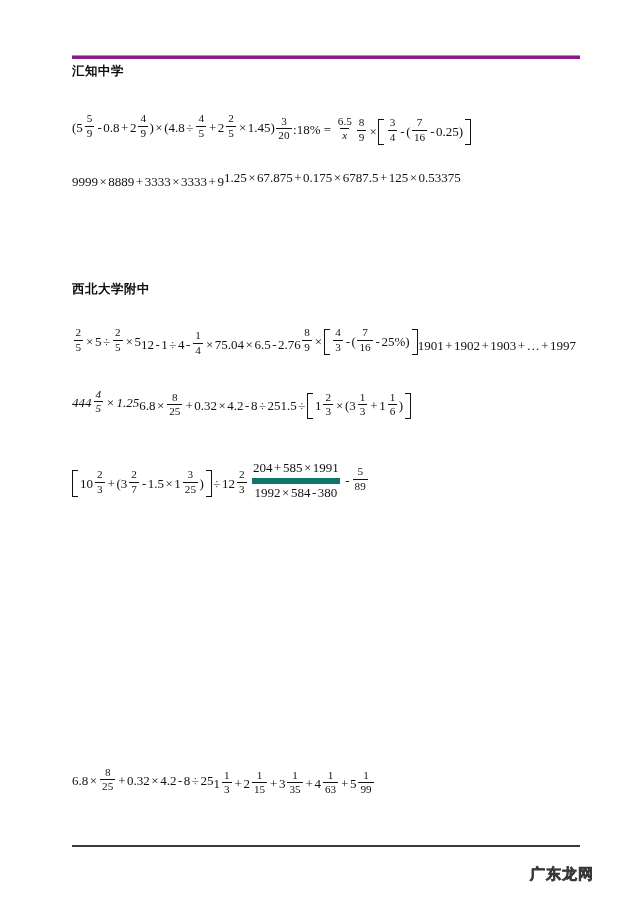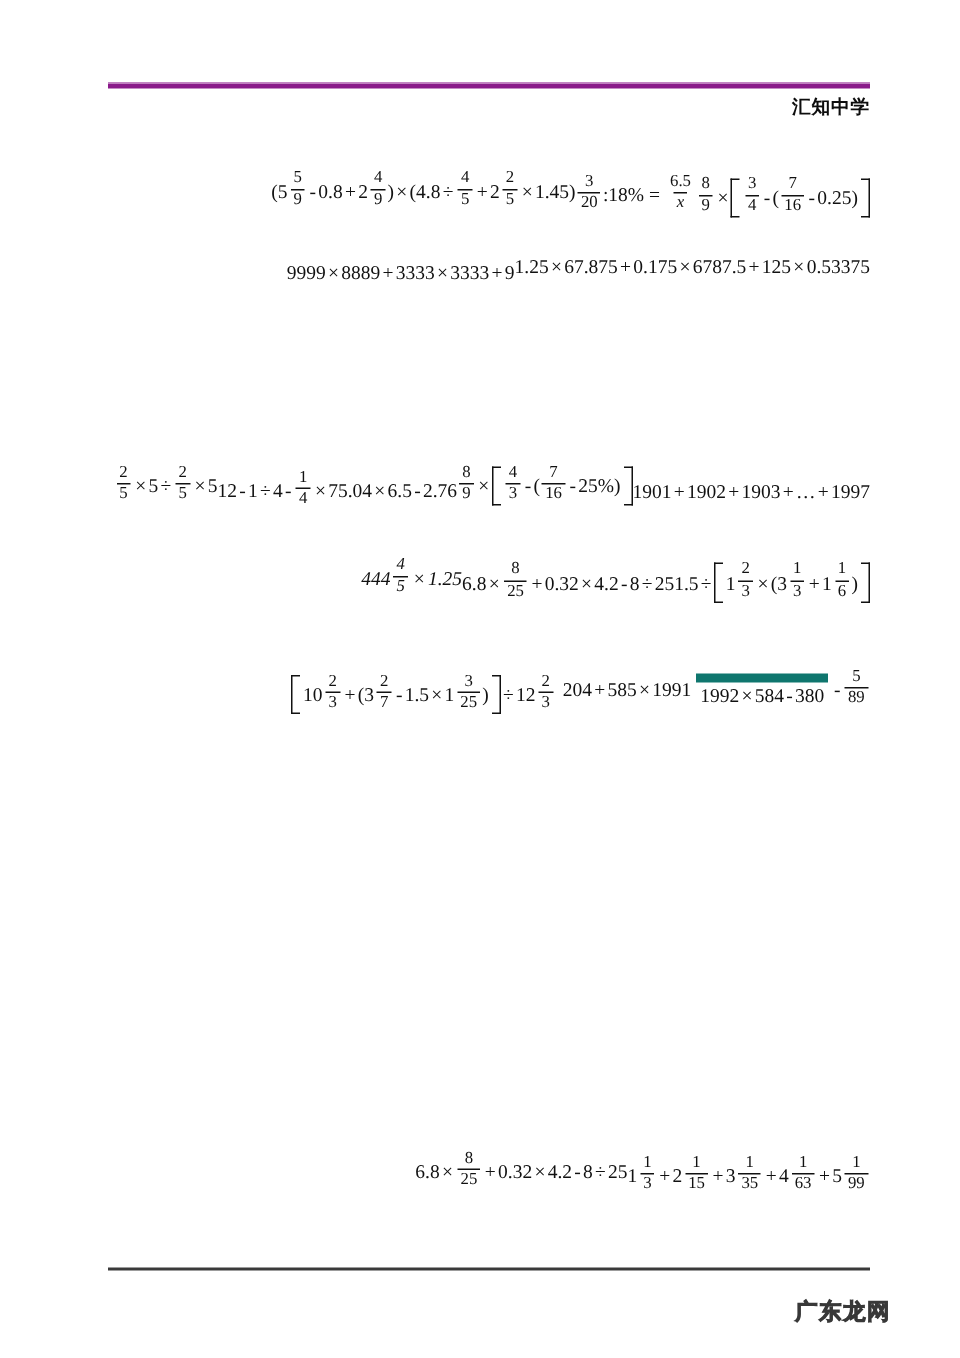--- a/index.html
+++ b/index.html
@@ -43,21 +43,21 @@
   }
 
   
   .content {
     position: absolute;
     left: 72px;
     top: 62px;
     width: 508px;
   }
 
-  .section { margin: 0 16px 0 0; text-align: right; }
+  .section { margin: 0 16px 0 0; }
 
   .school-title {
     font-family: "DejaVu Sans", "Liberation Sans", sans-serif;
     font-size: 12.5px;
     font-weight: 700;
     letter-spacing: 0.5px;
     color: #0d0d0d;
     margin: 0;
     padding: 0;
     line-height: 1.4;
@@ -154,21 +154,21 @@
     padding: 1px 0;
   }
   .grp-sq > .grp-body {
     display: inline-flex;
     align-items: center;
   }
 
   
   .bigfrac {
     display: inline-flex;
-    flex-direction: row;
+    flex-direction: column;
     align-items: center;
     vertical-align: middle;
     margin: 0 2px;
   }
   .bigfrac > .bnum {
     padding: 0 3px 1px 3px;
   }
   .bigfrac > .bden {
     padding: 1px 3px 0 3px;
     border-top: 6px solid #0f766e;
@@ -298,20 +298,21 @@
               <span class="mtok">0.175</span>
               <span class="mtok mop">×</span>
               <span class="mtok">6787.5</span>
               <span class="mtok mop">+</span>
               <span class="mtok">125</span>
               <span class="mtok mop">×</span>
               <span class="mtok">0.53375</span>
             </div></div>
         </div>
         <div class="section" style="position: absolute; left: 0px; width: 508px; top: 218px;">
+          <div class="school-title">西北大学附中</div>
           <div class="problem-list"><div class="problem mrow" title="2/5 × 5 ÷ 2/5 × 5" style="margin-top: 28px;">
               <span class="frac">
                 <span class="num">2</span>
                 <span class="den">5</span>
               </span>
               <span class="mtok mop">×</span>
               <span class="mtok">5</span>
               <span class="mtok mop">÷</span>
               <span class="frac">
                 <span class="num">2</span>

